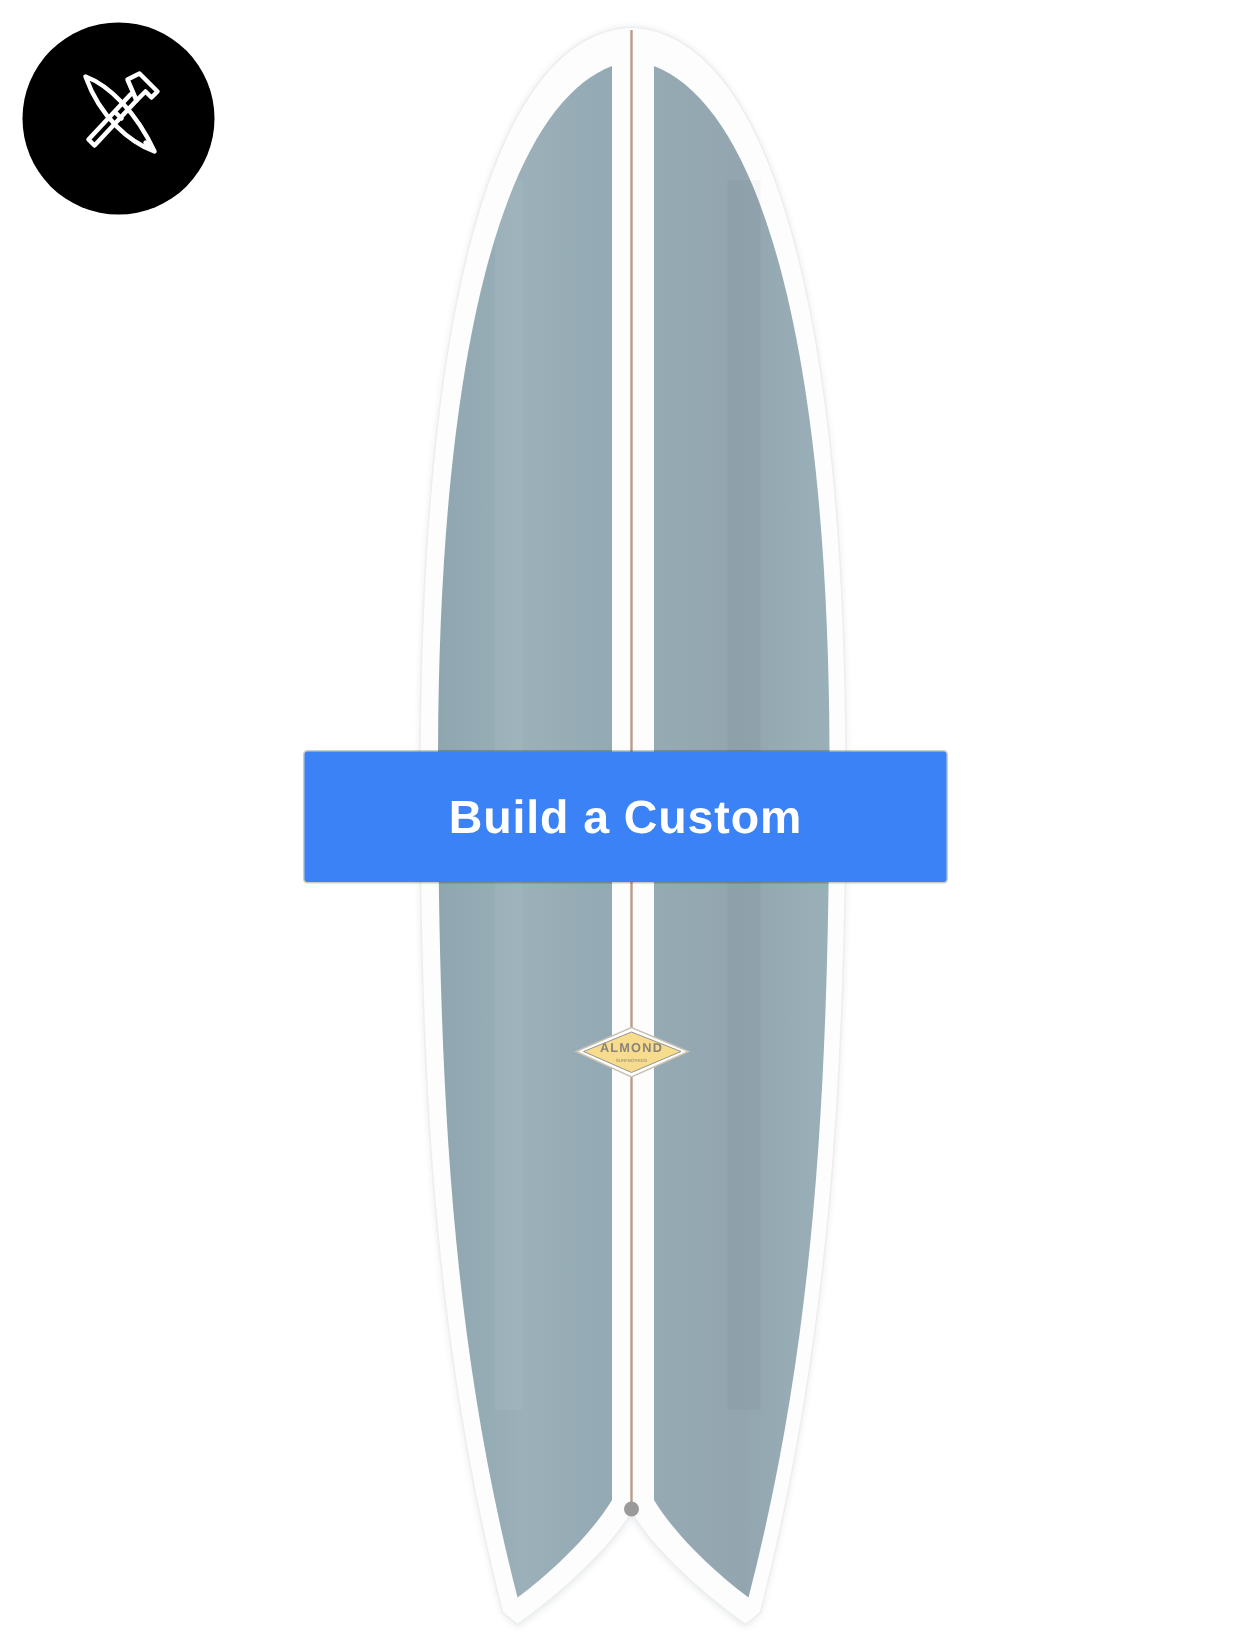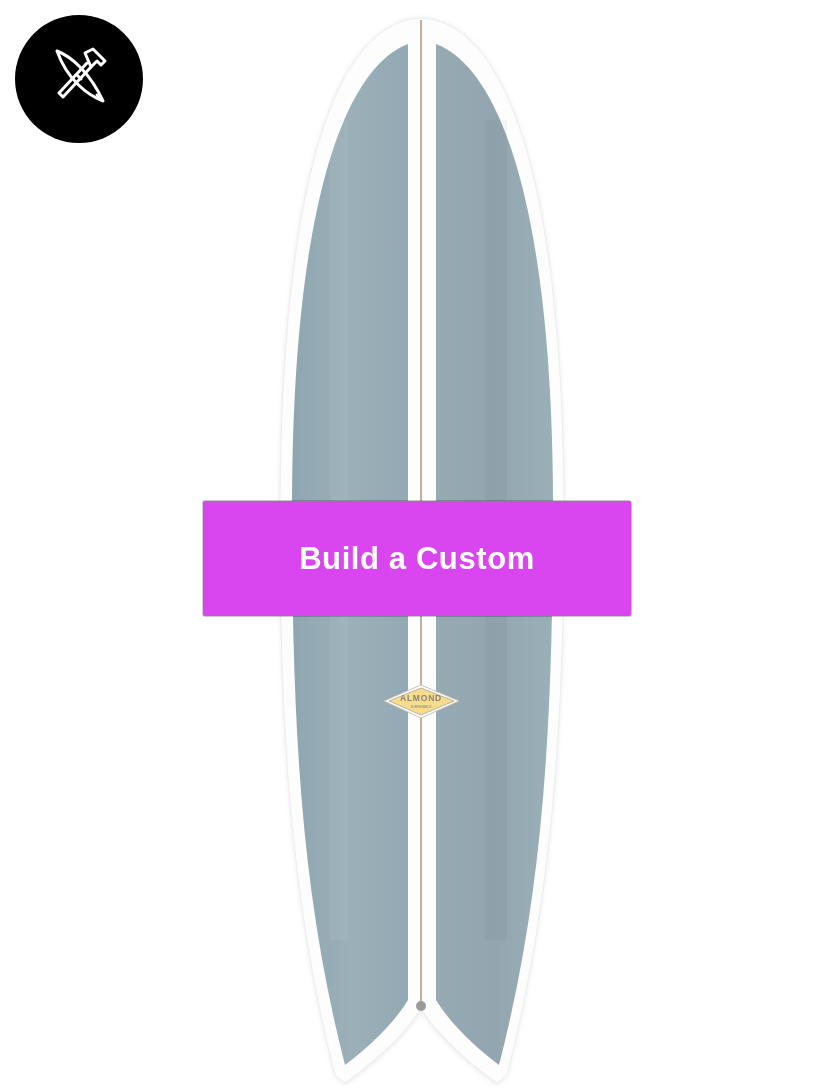--- a/index.html
+++ b/index.html
@@ -8,22 +8,22 @@
     background: #ffffff;
     font-family: "Liberation Sans", "DejaVu Sans", sans-serif;
   }
   .badge {
     position: absolute; left: 15px; top: 15px; width: 128px; height: 128px;
     border-radius: 50%; background: #000000;
     display: flex; align-items: center; justify-content: center; cursor: pointer;
   }
   .board-wrap { position: absolute; left: 0; top: 0; width: 840px; height: 1090px; }
   .cta {
-    position: absolute; left: 203px; top: 501px; width: 428px; height: 115px;
-    background: #d946ef; border-radius: 2px;
+    position: absolute; left: 203px; top: 501px; width: 428px; height: 87px;
+    background: #3b82f6; border-radius: 2px;
     display: flex; align-items: center; justify-content: center;
     color: #ffffff; font-size: 31px; font-weight: bold; letter-spacing: 0.6px;
     cursor: pointer; box-shadow: 0 0 0 1px rgba(0,0,0,0.2);
   }
   .cta span { position: relative; top: 0px; }
 </style>
 </head>
 <body>
 
 <div class="badge">

